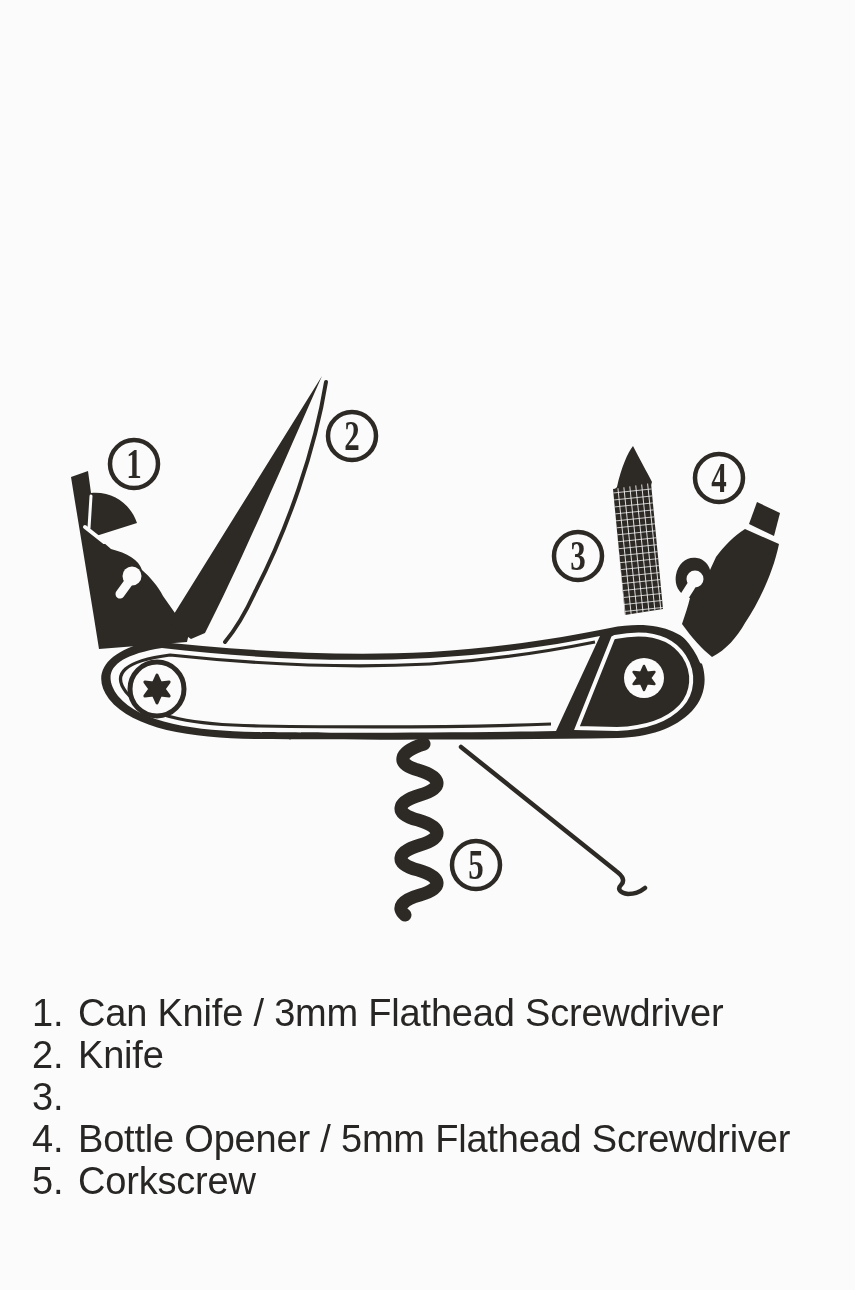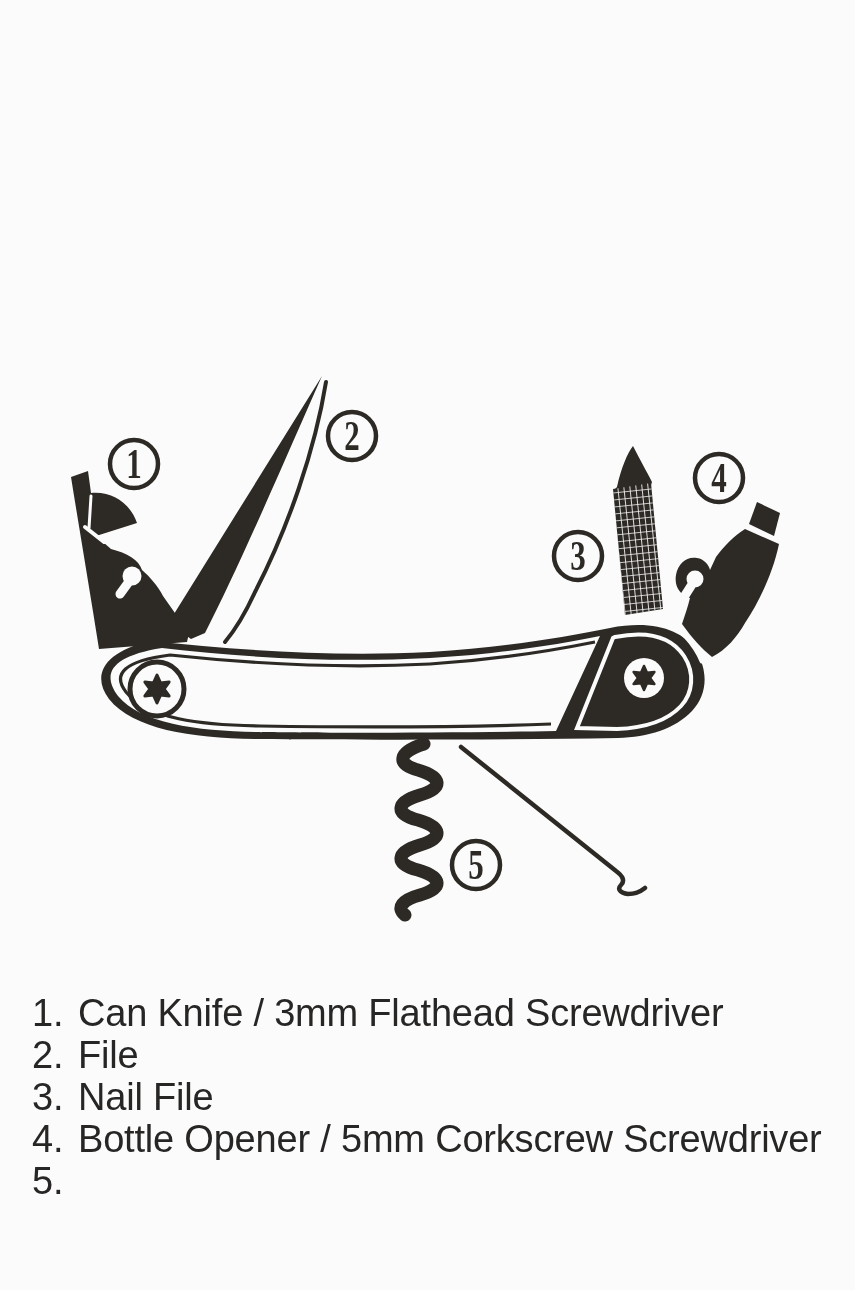--- a/index.html
+++ b/index.html
@@ -184,28 +184,28 @@
     </g>
   </svg>
 
   <div class="legend">
     <div class="row">
       <span class="num">1.</span>
       <span class="label">Can Knife / 3mm Flathead Screwdriver</span>
     </div>
     <div class="row">
       <span class="num">2.</span>
-      <span class="label">File</span>
+      <span class="label">Knife</span>
     </div>
     <div class="row">
       <span class="num">3.</span>
-      <span class="label">Nail File</span>
     </div>
     <div class="row">
       <span class="num">4.</span>
-      <span class="label">Bottle Opener / 5mm Corkscrew Screwdriver</span>
+      <span class="label">Bottle Opener / 5mm Flathead Screwdriver</span>
     </div>
     <div class="row">
       <span class="num">5.</span>
+      <span class="label">Corkscrew</span>
     </div>
   </div>
 
 </div>
 
 </body></html>

